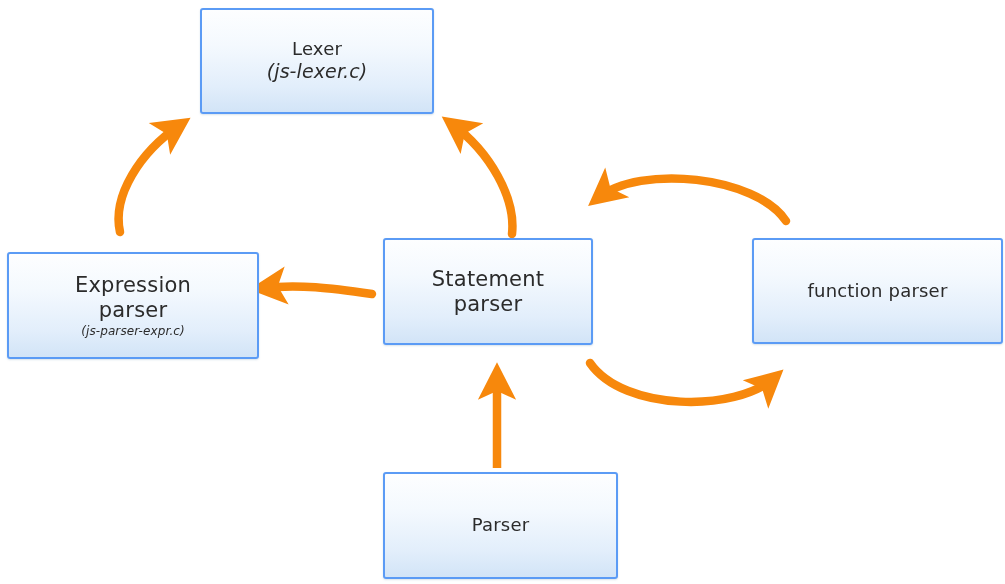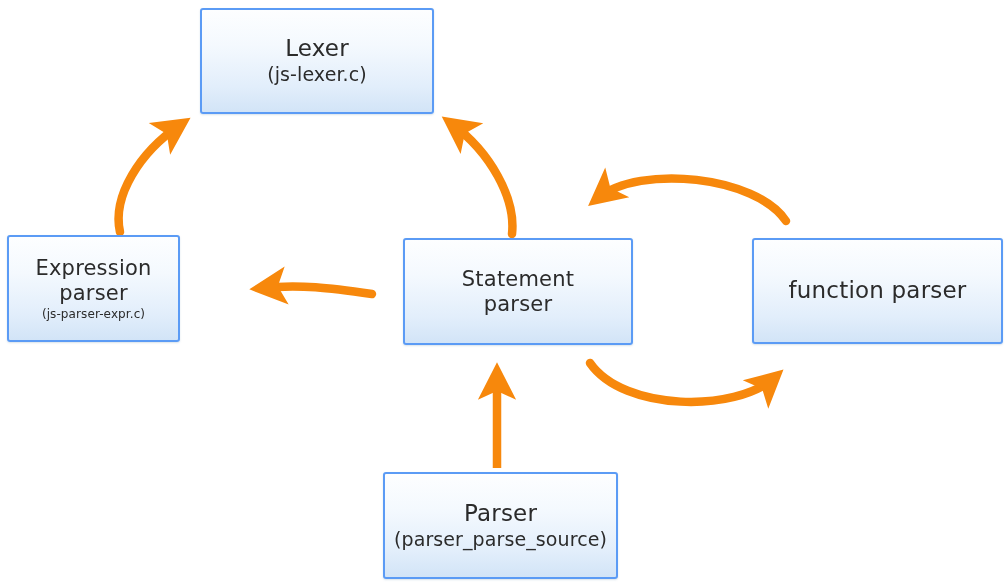--- a/index.html
+++ b/index.html
@@ -26,29 +26,30 @@
     box-shadow: 0 1px 2px rgba(120,150,180,0.28);
     display: flex;
     flex-direction: column;
     align-items: center;
     justify-content: center;
     text-align: center;
     color: #2b2b2b;
     line-height: 1.12;
   }
   .node .title {
-    font-size: 23px;
+    font-size: 18px;
     letter-spacing: 0.2px;
     white-space: nowrap;
   }
   .node .sub {
     font-size: 19px;
     letter-spacing: 0.1px;
     white-space: nowrap;
     margin-top: 2px;
+    font-style: italic;
   }
   .node.two-line .title {
     font-size: 21px;
     line-height: 1.18;
   }
   .node.two-line .sub {
     font-size: 12px;
   }
   #arrows {
     position: absolute;
@@ -82,33 +83,32 @@
     <path d="M 372 294 C 330 288 300 284 262 288" fill="none" stroke="#f7880c" stroke-width="8.5" stroke-linecap="round" marker-end="url(#ah)"></path>
 
     <path d="M 497 468 L 497 375" fill="none" stroke="#f7880c" stroke-width="8.5" stroke-linecap="butt" marker-end="url(#ah)"></path>
   </svg>
 
   <div class="node" style="left:200px; top:8px; width:234px; height:106px;">
     <div class="title">Lexer</div>
     <div class="sub">(js-lexer.c)</div>
   </div>
 
-  <div class="node two-line" style="left:7px; top:235px; width:173px; height:107px;">
+  <div class="node two-line" style="left:7px; top:252px; width:252px; height:107px;">
     <div class="title">Expression</div>
     <div class="title">parser</div>
     <div class="sub">(js-parser-expr.c)</div>
   </div>
 
-  <div class="node two-line" style="left:403px; top:238px; width:230px; height:107px;">
+  <div class="node two-line" style="left:383px; top:238px; width:210px; height:107px;">
     <div class="title">Statement</div>
     <div class="title">parser</div>
   </div>
 
   <div class="node" style="left:752px; top:238px; width:251px; height:106px;">
     <div class="title">function parser</div>
   </div>
 
   <div class="node" style="left:383px; top:472px; width:235px; height:107px;">
     <div class="title">Parser</div>
-    <div class="sub">(parser_parse_source)</div>
   </div>
 
 </div>
 
 </body></html>

